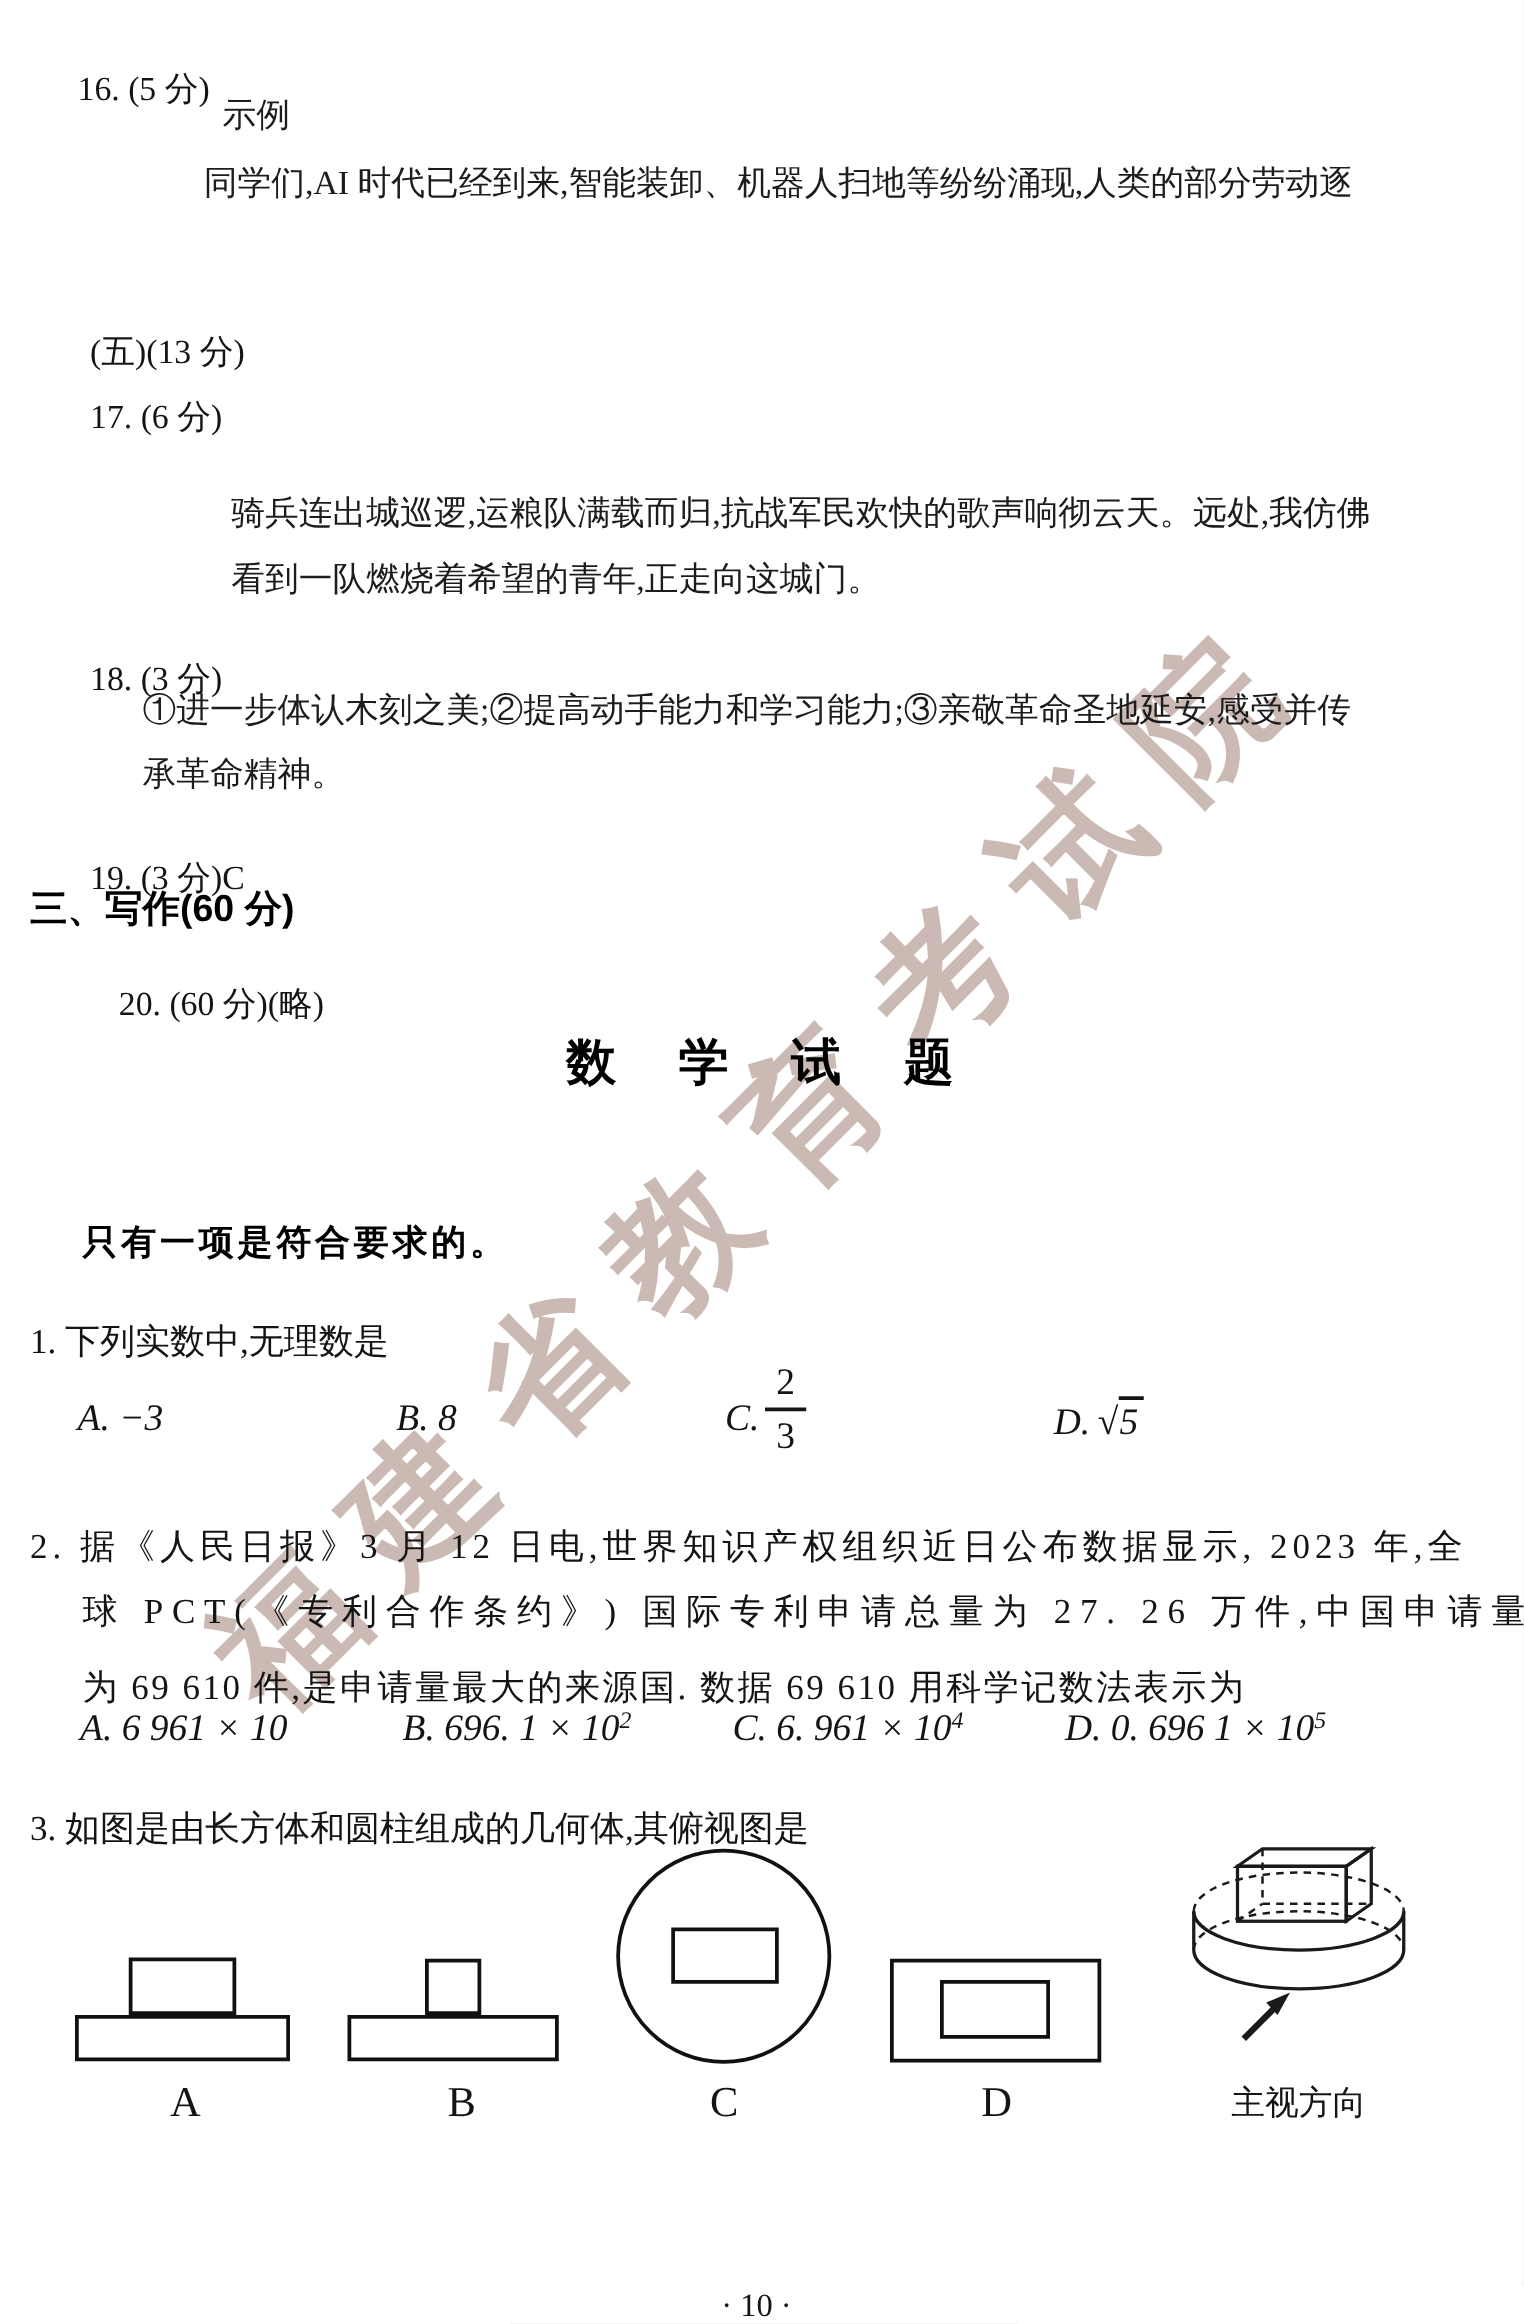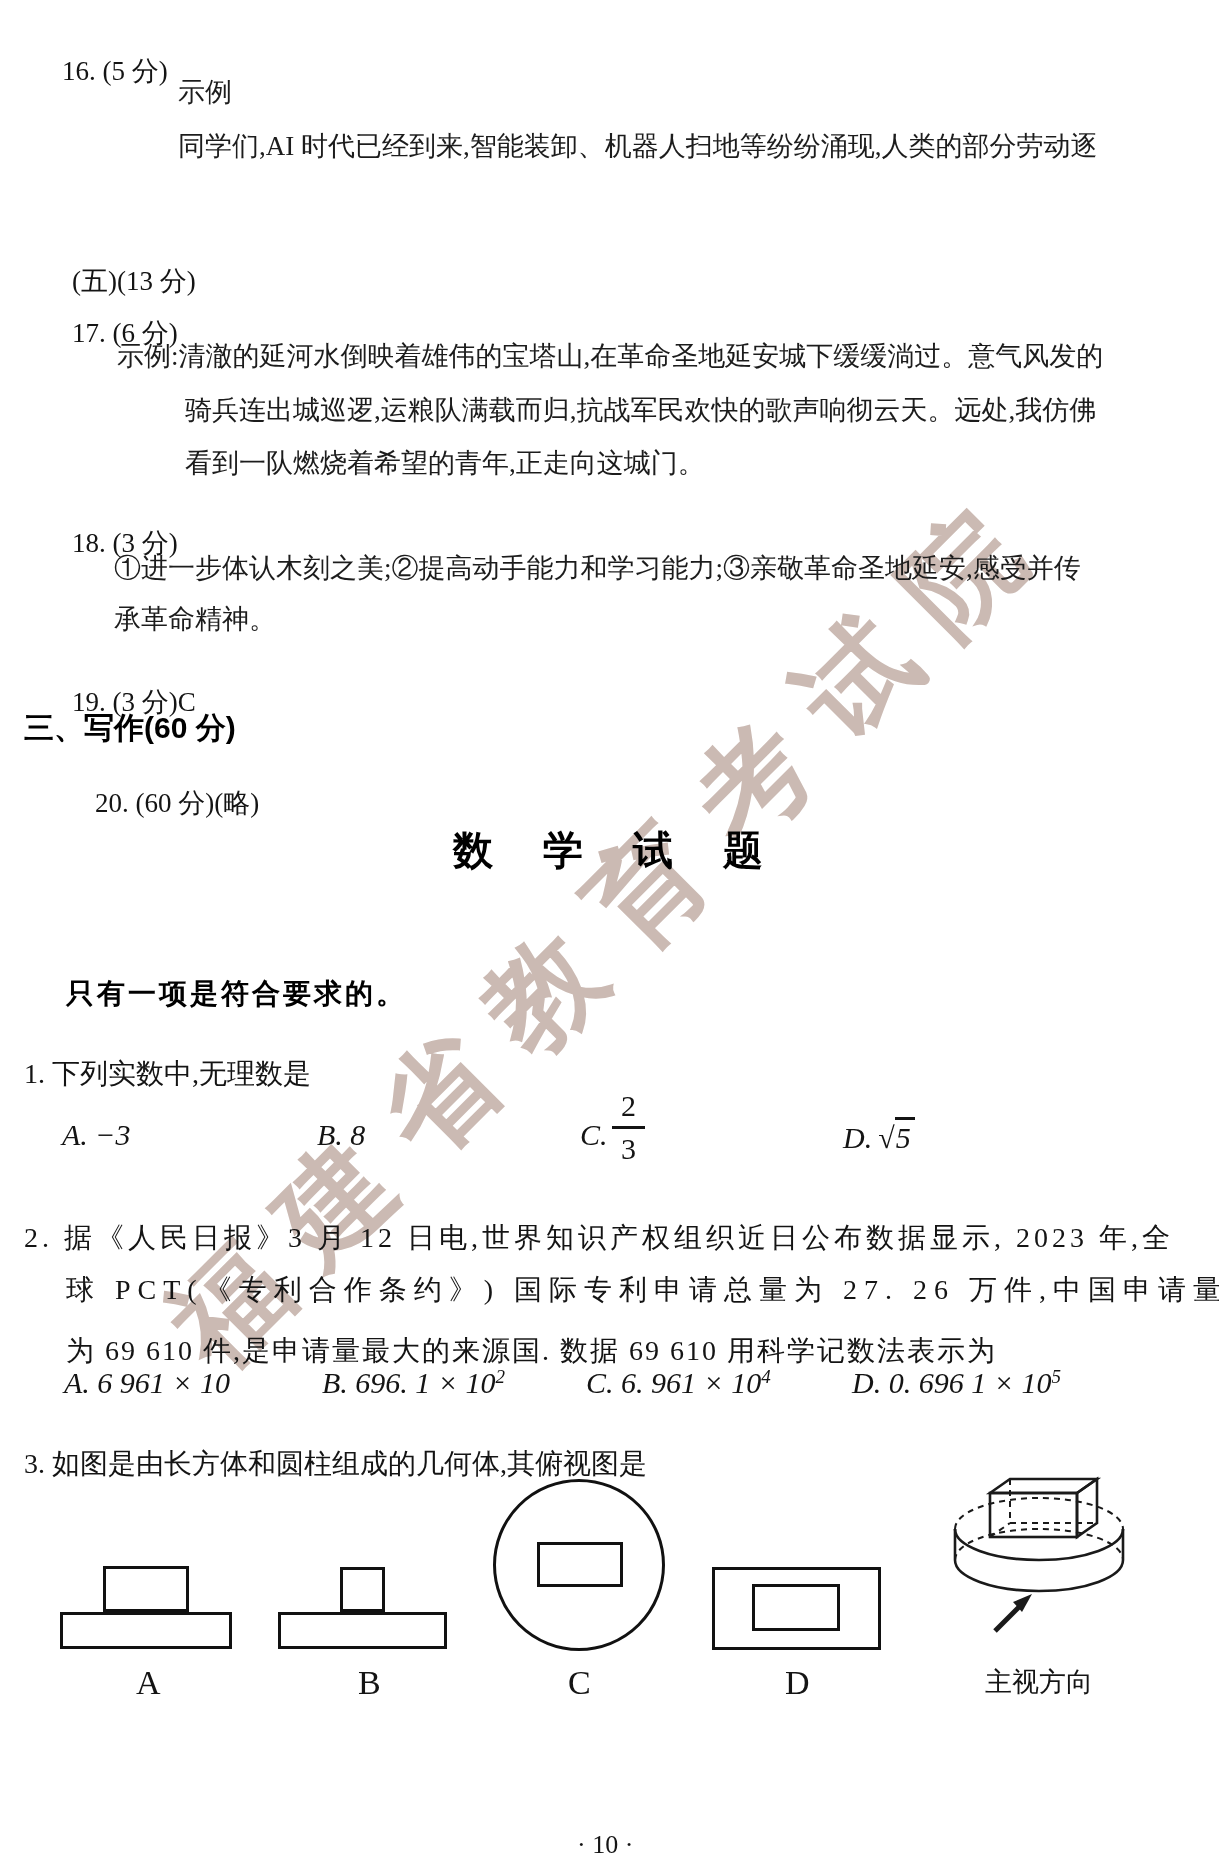--- a/index.html
+++ b/index.html
@@ -30,26 +30,25 @@
 </style>
 </head>
 <body>
 
 <div id="page">
 
   <div id="watermark">福建省教育考试院</div>
 
   <div class="ln serif" style="left:62px;top:30px">16. (5 分)</div>
   <div class="ln kai" style="left:178px;top:76px">示例</div>
-  <div class="ln kai" style="left:178px;top:130px">同学们,AI 时代已经到来,智能装卸、机器人扫地等纷纷涌现,人类的部分劳动逐</div>
+  <div class="ln kai" style="left:163px;top:130px">同学们,AI 时代已经到来,智能装卸、机器人扫地等纷纷涌现,人类的部分劳动逐</div>
 
   <div class="ln serif" style="left:72px;top:240px">(五)(13 分)</div>
 
   <div class="ln serif" style="left:72px;top:292px">17. (6 分)</div>
-  <div class="ln kai" style="left:117px;top:340px">示例:清澈的延河水倒映着雄伟的宝塔山,在革命圣地延安城下缓缓淌过。意气风发的</div>
   <div class="ln kai" style="left:185px;top:394px">骑兵连出城巡逻,运粮队满载而归,抗战军民欢快的歌声响彻云天。远处,我仿佛</div>
   <div class="ln kai" style="left:185px;top:447px">看到一队燃烧着希望的青年,正走向这城门。</div>
 
   <div class="ln serif" style="left:72px;top:502px">18. (3 分)</div>
   <div class="ln kai" style="left:114px;top:552px">①进一步体认木刻之美;②提高动手能力和学习能力;③亲敬革命圣地延安,感受并传</div>
   <div class="ln kai" style="left:114px;top:603px">承革命精神。</div>
 
   <div class="ln serif" style="left:72px;top:661px">19. (3 分)C</div>
   <div class="ln hei writing" style="left:24px;top:710px">三、写作(60 分)</div>
   <div class="ln serif" style="left:95px;top:762px">20. (60 分)(略)</div>

